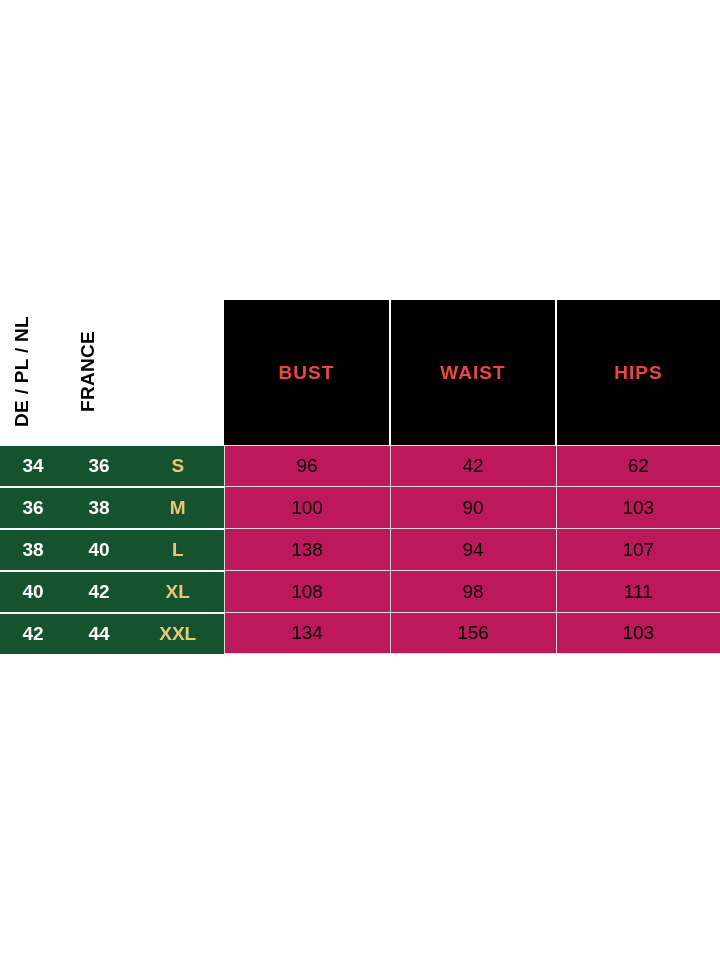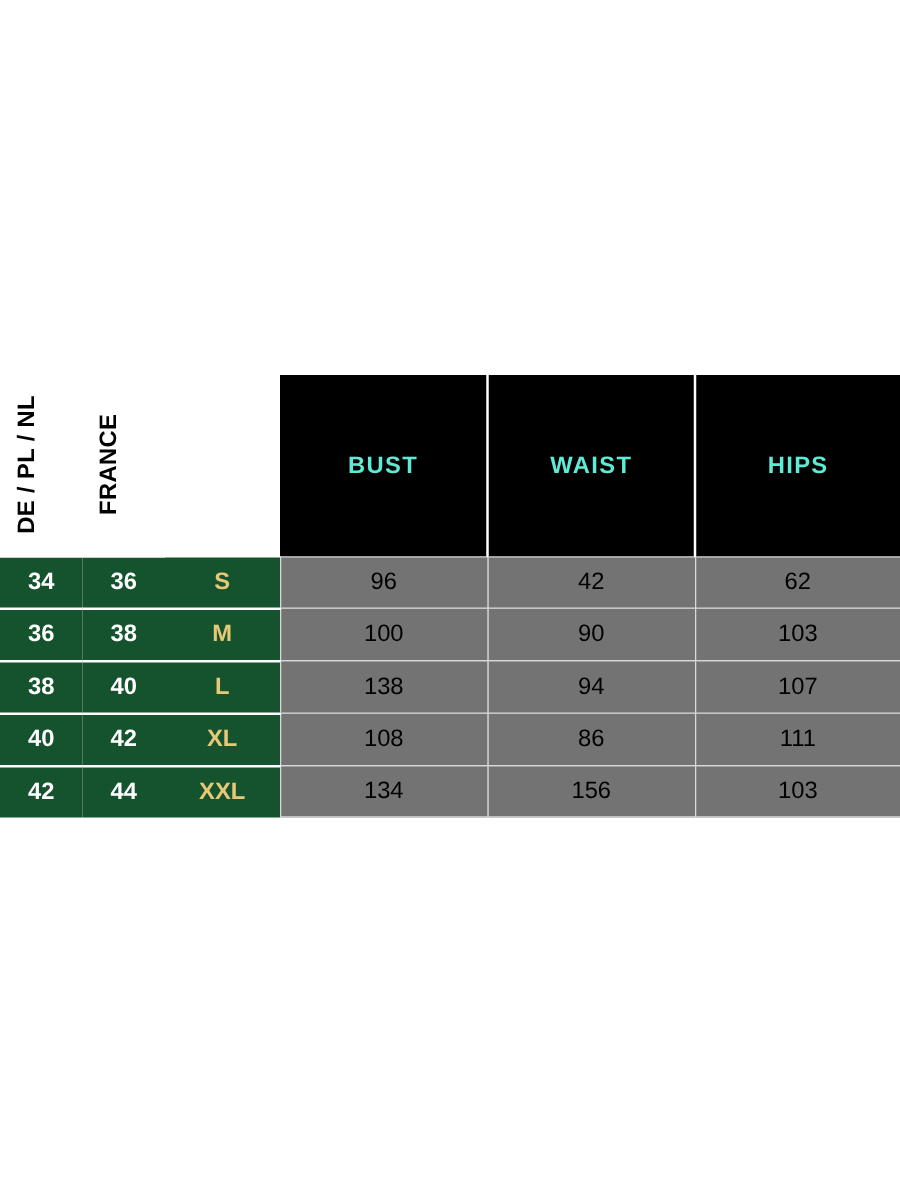--- a/index.html
+++ b/index.html
@@ -62,21 +62,21 @@
     margin-left: 12px;
     margin-bottom: 2px;
     white-space: nowrap;
   }
   th.blank-head {
     background: #ffffff;
   }
 
   th.meas-head {
     background: #000000;
-    color: #5eead4;
+    color: #ef4444;
     font-size: 19px;
     font-weight: bold;
     letter-spacing: 1.1px;
     text-align: center;
     border-right: 2px solid #ffffff;
   }
   th.meas-head.last { border-right: none; }
 
   
   tr.data > td {
@@ -93,21 +93,21 @@
     font-weight: bold;
     border-bottom: 2px solid #ffffff;
   }
   td.lbl.intl {
     color: #e8c877;
     font-weight: bold;
   }
   tr.data:last-child td.lbl { border-bottom: none; }
 
   td.val {
-    background: #737373;
+    background: #be185d;
     color: #000000;
     border: 1px solid #d9d9d9;
     border-top: none;
   }
   tr.data:first-child td.val { border-top: 1px solid #d9d9d9; }
   td.val.last { border-right: none; }
 </style>
 </head>
 <body>
 
@@ -158,21 +158,21 @@
         <td class="lbl intl">L</td>
         <td class="val">138</td>
         <td class="val">94</td>
         <td class="val last">107</td>
       </tr>
       <tr class="data">
         <td class="lbl">40</td>
         <td class="lbl">42</td>
         <td class="lbl intl">XL</td>
         <td class="val">108</td>
-        <td class="val">86</td>
+        <td class="val">98</td>
         <td class="val last">111</td>
       </tr>
       <tr class="data">
         <td class="lbl">42</td>
         <td class="lbl">44</td>
         <td class="lbl intl">XXL</td>
         <td class="val">134</td>
         <td class="val">156</td>
         <td class="val last">103</td>
       </tr>

